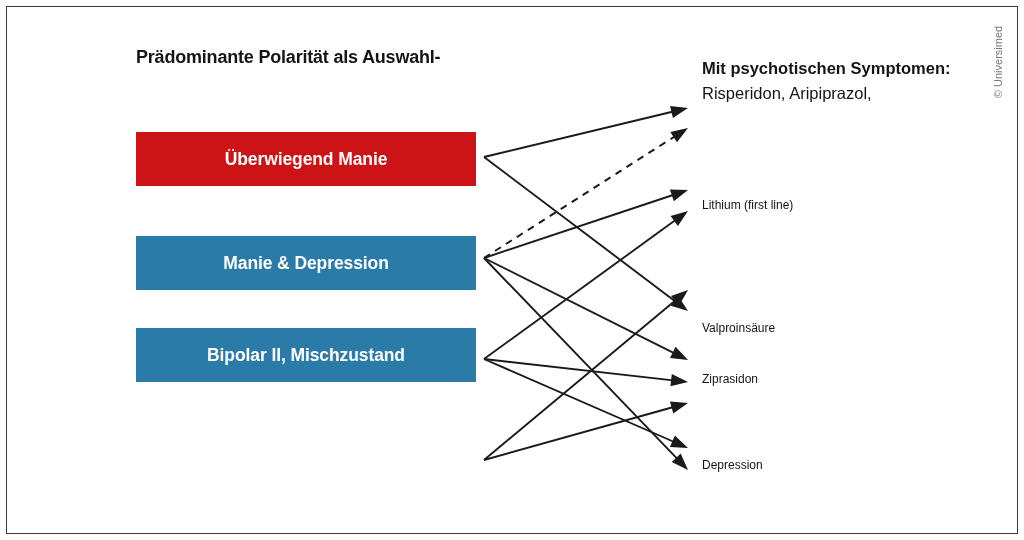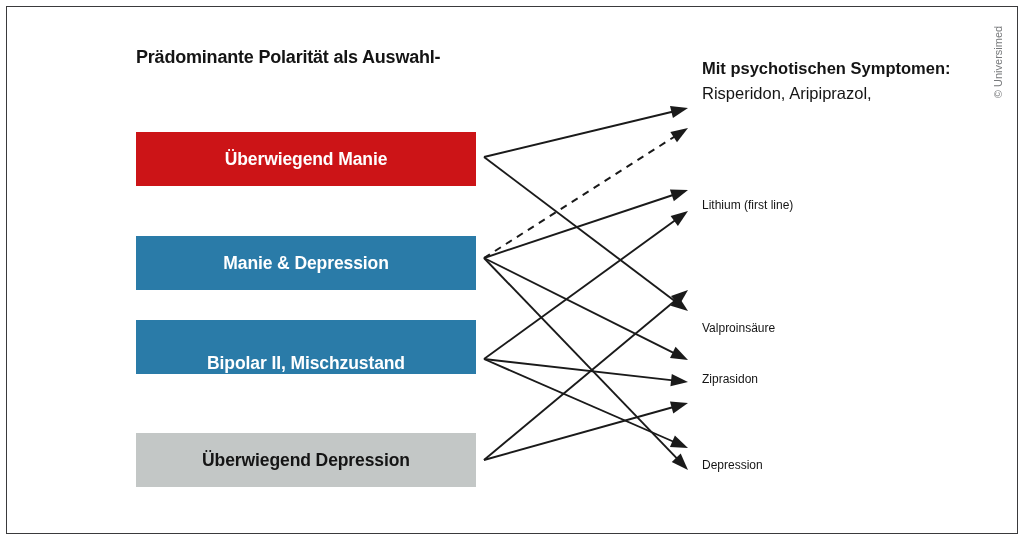--- a/index.html
+++ b/index.html
@@ -49,21 +49,21 @@
     display: flex;
     align-items: center;
     justify-content: center;
     box-sizing: border-box;
     font-size: 17.5px;
     font-weight: bold;
     letter-spacing: -0.1px;
   }
   .cat-box.b0 { top: 132px; }
   .cat-box.b1 { top: 236px; }
-  .cat-box.b2 { top: 320px; align-items: flex-end; }
+  .cat-box.b2 { top: 328px; }
   .cat-box.b3 { top: 433px; }
 
   .right-head {
     position: absolute;
     left: 702px;
     top: 56px;
     width: 280px;
     font-size: 16.5px;
     line-height: 25px;
     color: #151515;
@@ -120,23 +120,20 @@
 
   <div class="cat-box b0" style="background: rgb(204, 20, 23); color: rgb(255, 255, 255);">
     <span>Überwiegend Manie</span>
   </div>
   <div class="cat-box b1" style="background: rgb(42, 123, 168); color: rgb(255, 255, 255);">
     <span>Manie &amp; Depression</span>
   </div>
   <div class="cat-box b2" style="background: rgb(42, 123, 168); color: rgb(255, 255, 255);">
     <span>Bipolar II, Mischzustand</span>
   </div>
-  <div class="cat-box b3" style="background: rgb(195, 199, 198); color: rgb(21, 21, 21);">
-    <span>Überwiegend Depression</span>
-  </div>
 
   <svg id="arrows" viewBox="0 0 1024 540">
       <line x1="484" y1="157" x2="673.4148397002268" y2="111.50329830729846" stroke="#1A1A1A" stroke-width="1.9"></line>
       <polygon points="688,108 672.9181816272738,117.99893767217785 670.0221216932404,105.94187182436534" fill="#1A1A1A"></polygon>
       <line x1="484" y1="157" x2="676.0282276529643" y2="301.9624855811594" stroke="#1A1A1A" stroke-width="1.9"></line>
       <polygon points="688,311 670.6964853802388,305.70581622875534 678.1674972998137,295.80915108853924" fill="#1A1A1A"></polygon>
       <line x1="484" y1="258" x2="675.3501868426127" y2="136.06115544343308" stroke="#1A1A1A" stroke-width="2" stroke-dasharray="7,6"></line>
       <polygon points="688,128 676.9954893382468,142.36456560761093 670.3316008383421,131.9073867308374" fill="#1A1A1A"></polygon>
       <line x1="484" y1="258" x2="673.7697505292423" y2="194.74341649025257" stroke="#1A1A1A" stroke-width="1.9"></line>
       <polygon points="688,190 673.8329960824457,201.25770847019942 669.9117717838368,189.49403557437307" fill="#1A1A1A"></polygon>

